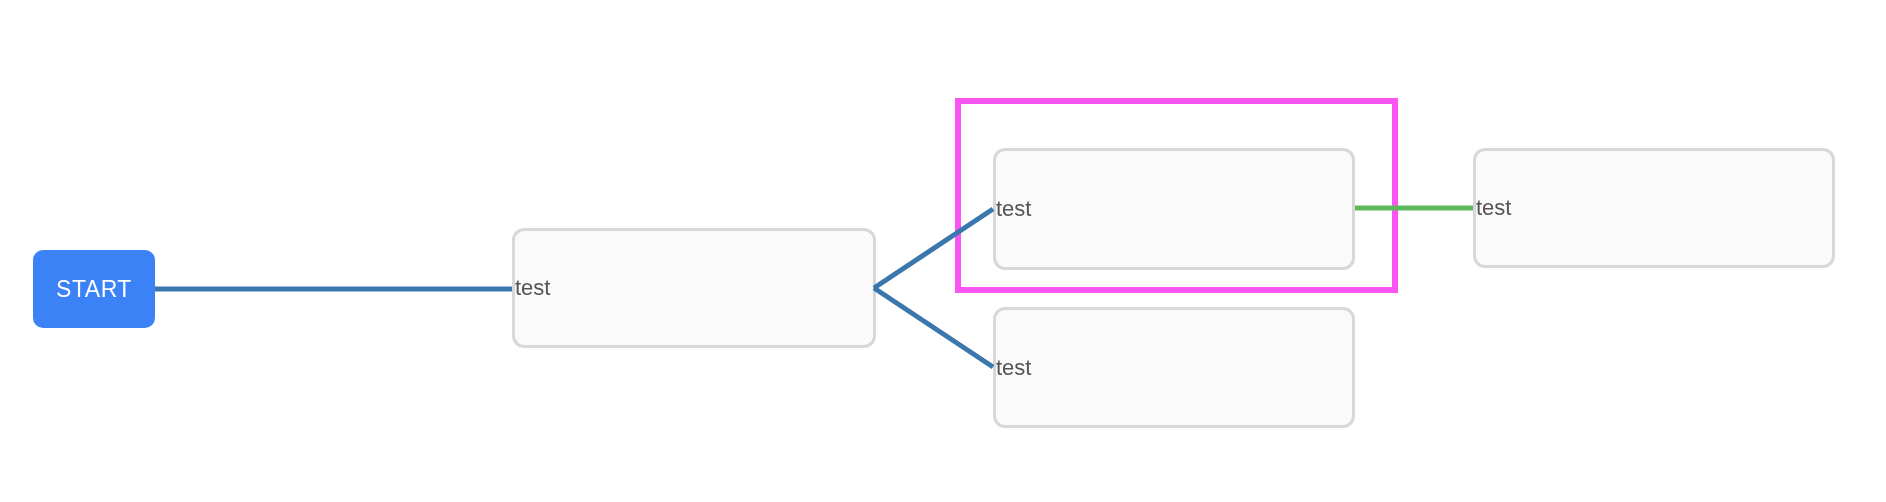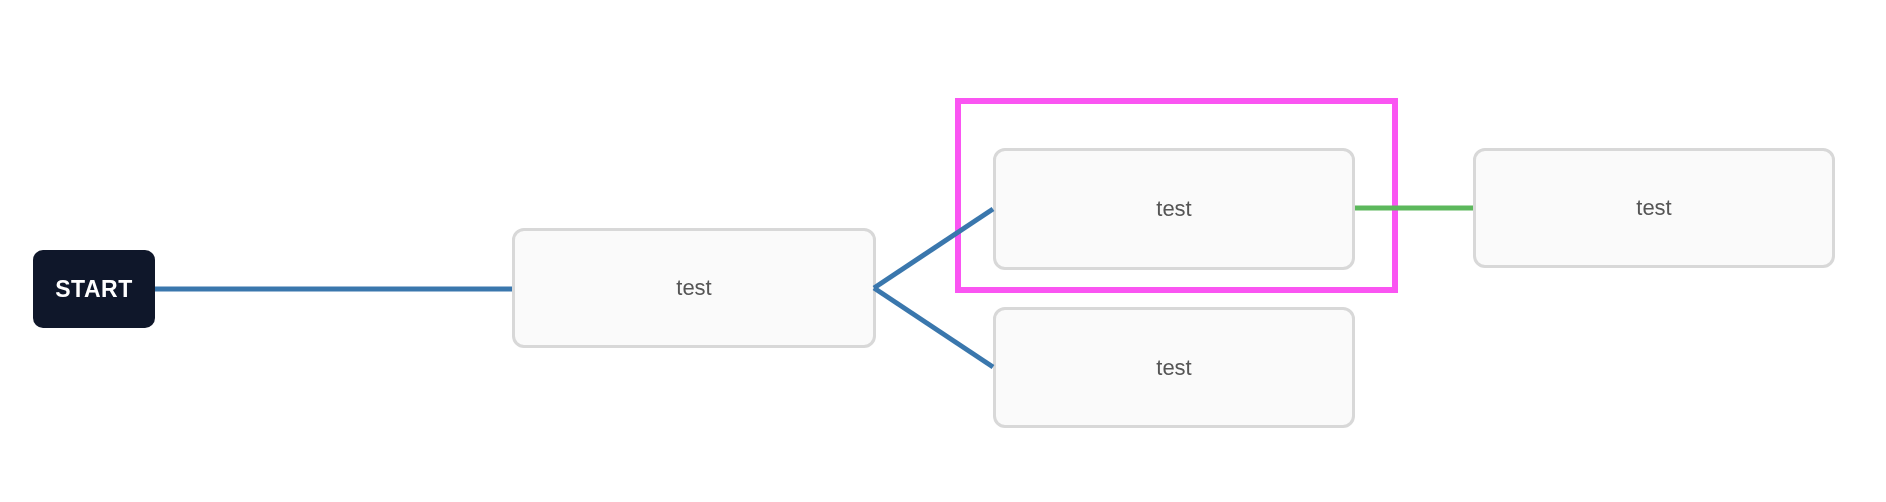--- a/index.html
+++ b/index.html
@@ -25,21 +25,21 @@
     z-index: 3;
   }
   .node {
     position: absolute;
     box-sizing: border-box;
     background: #fafafa;
     border: 3px solid #d8d8d8;
     border-radius: 12px;
     display: flex;
     align-items: center;
-    justify-content: center;
+    justify-content: flex-start;
     font-size: 22px;
     color: #555555;
     z-index: 2;
     cursor: move;
   }
   .node-start {
     position: absolute;
     box-sizing: border-box;
     border: none;
     border-radius: 10px;
@@ -68,21 +68,21 @@
   #node-test-4  { left: 1473px; top: 148px; width: 362px; height: 120px; }
   #selection    { left: 955px;  top: 98px;  width: 443px; height: 195px; }
 </style>
 </head>
 <body>
 
 <div class="canvas">
 
   <div id="selection" class="selection-highlight" style="border-color: rgb(250, 85, 242);"></div>
 
-  <div id="node-start" class="node-start" style="background-color: #0f172a; color: rgb(255, 255, 255); font-weight: bold;">
+  <div id="node-start" class="node-start" style="background-color: #3b82f6; color: rgb(255, 255, 255);">
     <span>START</span>
   </div>
 
   <div id="node-test-1" class="node" style="background-color: rgb(250, 250, 250); border-color: rgb(216, 216, 216); color: rgb(85, 85, 85);">
     <span>test</span>
   </div>
 
   <div id="node-test-2" class="node" style="background-color: rgb(250, 250, 250); border-color: rgb(216, 216, 216); color: rgb(85, 85, 85);">
     <span>test</span>
   </div>

